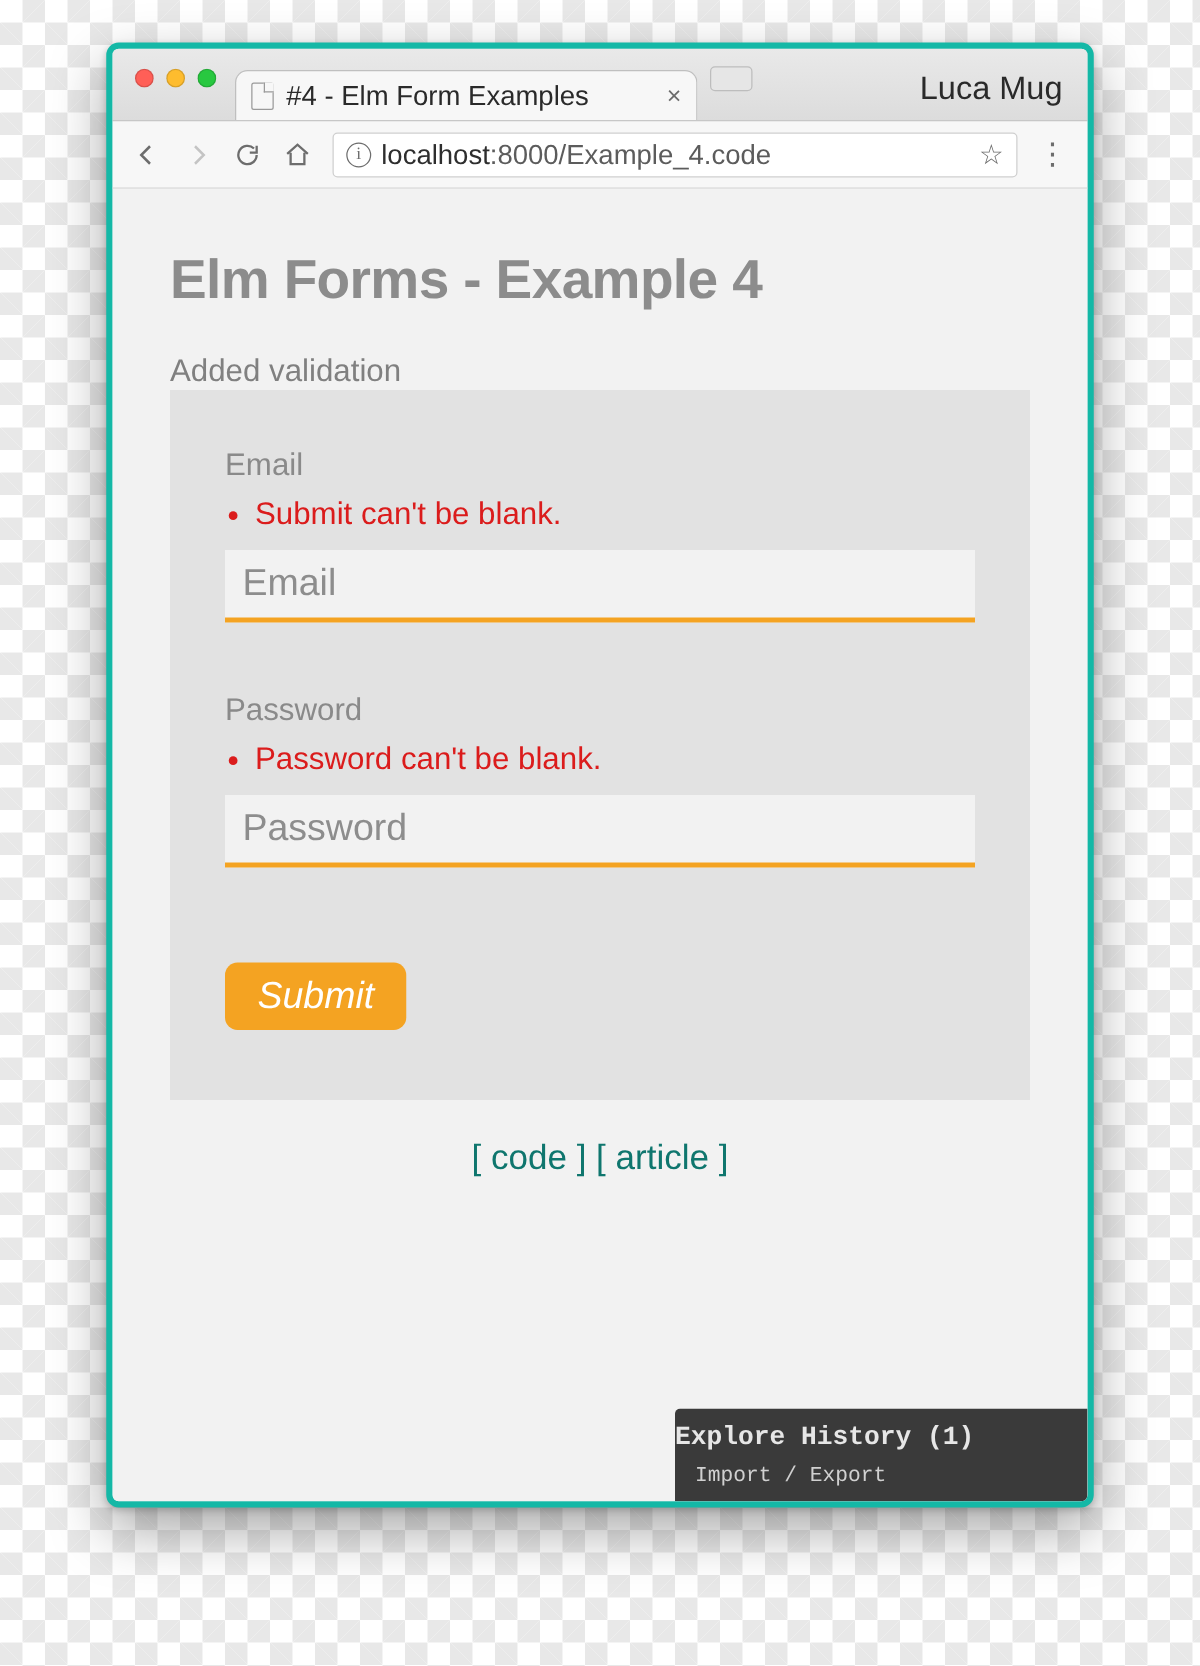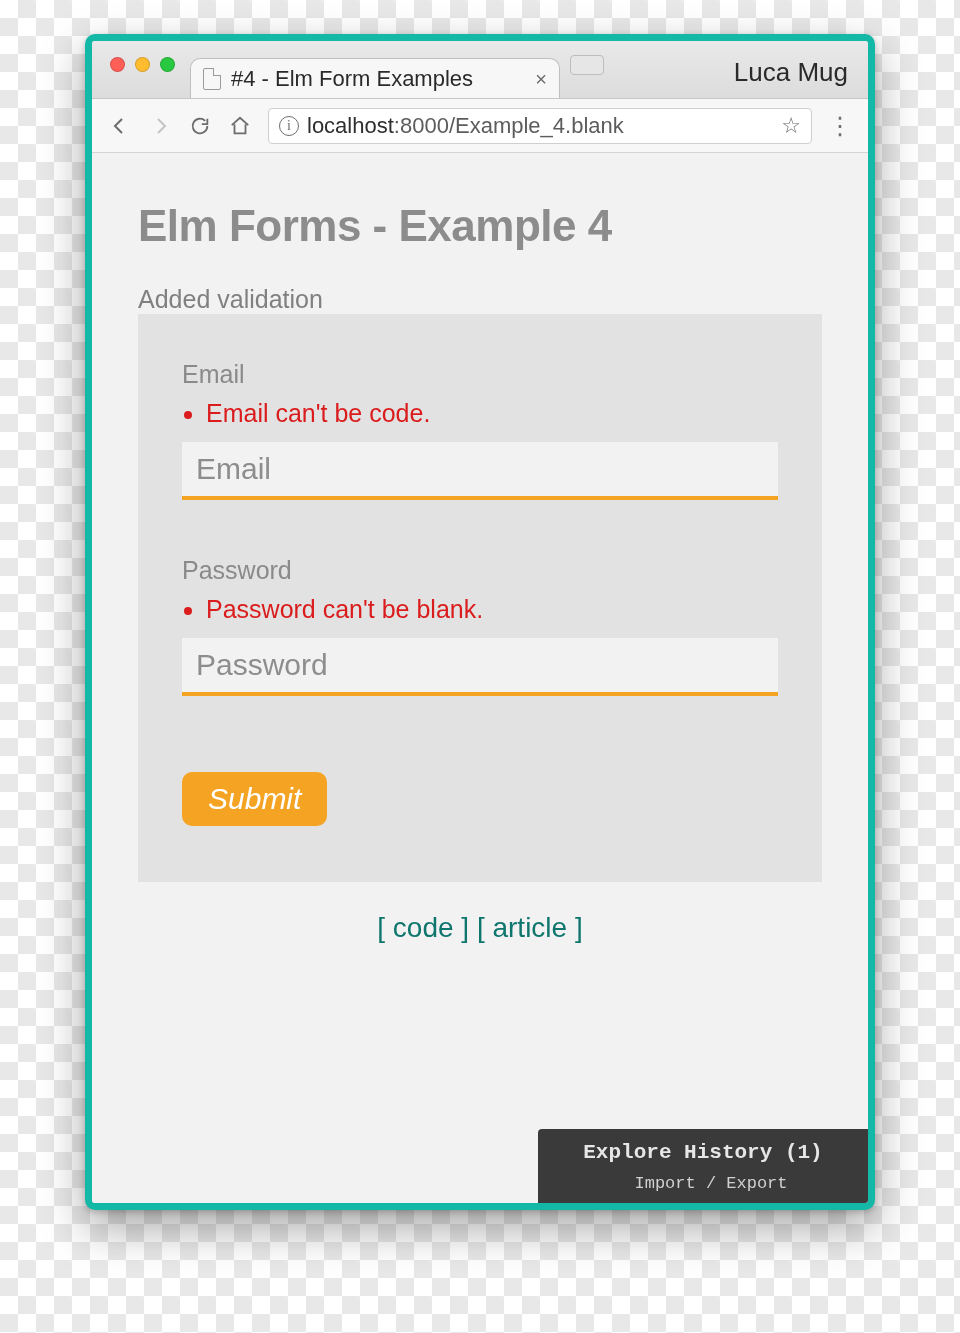--- a/index.html
+++ b/index.html
@@ -19,21 +19,21 @@
     justify-content: center;
   }
 
   .window {
     width: 790px;
     margin-top: 34px;
     background: #f2f2f2;
     border-radius: 10px;
     box-shadow: 0 18px 45px rgba(0,0,0,0.35), 0 2px 6px rgba(0,0,0,0.2);
     overflow: hidden;
-    border: 7px solid #14b8a6;
+    border: 5px solid #14b8a6;
   }
 
   
   .chrome-top {
     height: 58px;
     background: linear-gradient(#e9e9e9, #dcdcdc);
     border-bottom: 1px solid #c7c7c7;
     display: flex;
     align-items: flex-end;
     position: relative;
@@ -152,21 +152,20 @@
 
   .footer-links {
     margin-top: 30px; font-size: 28px; color: #0f766e; text-align: center;
   }
 
   .debug-panel {
     position: absolute; right: 0; bottom: 0;
     background: #3a3a3a; color: #e6e6e6;
     font-family: "Courier New", monospace;
     width: 330px;
-    text-align: center;
     border-top-left-radius: 4px;
   }
   .debug-main { font-size: 21px; font-weight: bold; padding: 12px 0 6px 0; }
   .debug-sub { font-size: 17px; padding: 4px 0 10px 16px; color: #d0d0d0; }
 </style>
 </head>
 <body>
 
 <div class="window">
 
@@ -201,36 +200,36 @@
           <path d="M20 12a8 8 0 1 1-2.34-5.66M20 4v6h-6"></path>
         </svg>
     </span>
     <span class="tool-ico">
       <svg viewBox="0 0 24 24" width="22" height="22">
           <path d="M3 11l9-8 9 8M6 10v10h12V10"></path>
         </svg>
     </span>
     <div class="omnibox">
       <span class="info-ico">i</span>
-      <span><span class="host">localhost</span><span>:8000/Example_4.blank</span></span>
+      <span><span class="host">localhost</span><span>:8000/Example_4.code</span></span>
       <span class="star">☆</span>
     </div>
     <span class="kebab">⋮</span>
   </div>
 
   <div class="page">
     <h1>Elm Forms - Example 4</h1>
     <div class="subtitle">Added validation</div>
 
     <div class="form-card">
 
       <div class="field">
         <div class="field-label">Email</div>
         <ul class="err-list">
-          <li>Email can't be code.</li>
+          <li>Submit can't be blank.</li>
         </ul>
         <input class="text-input" type="text" placeholder="Email" style="">
       </div>
 
       <div class="field">
         <div class="field-label">Password</div>
         <ul class="err-list">
           <li>Password can't be blank.</li>
         </ul>
         <input class="text-input" type="password" placeholder="Password" style="">

